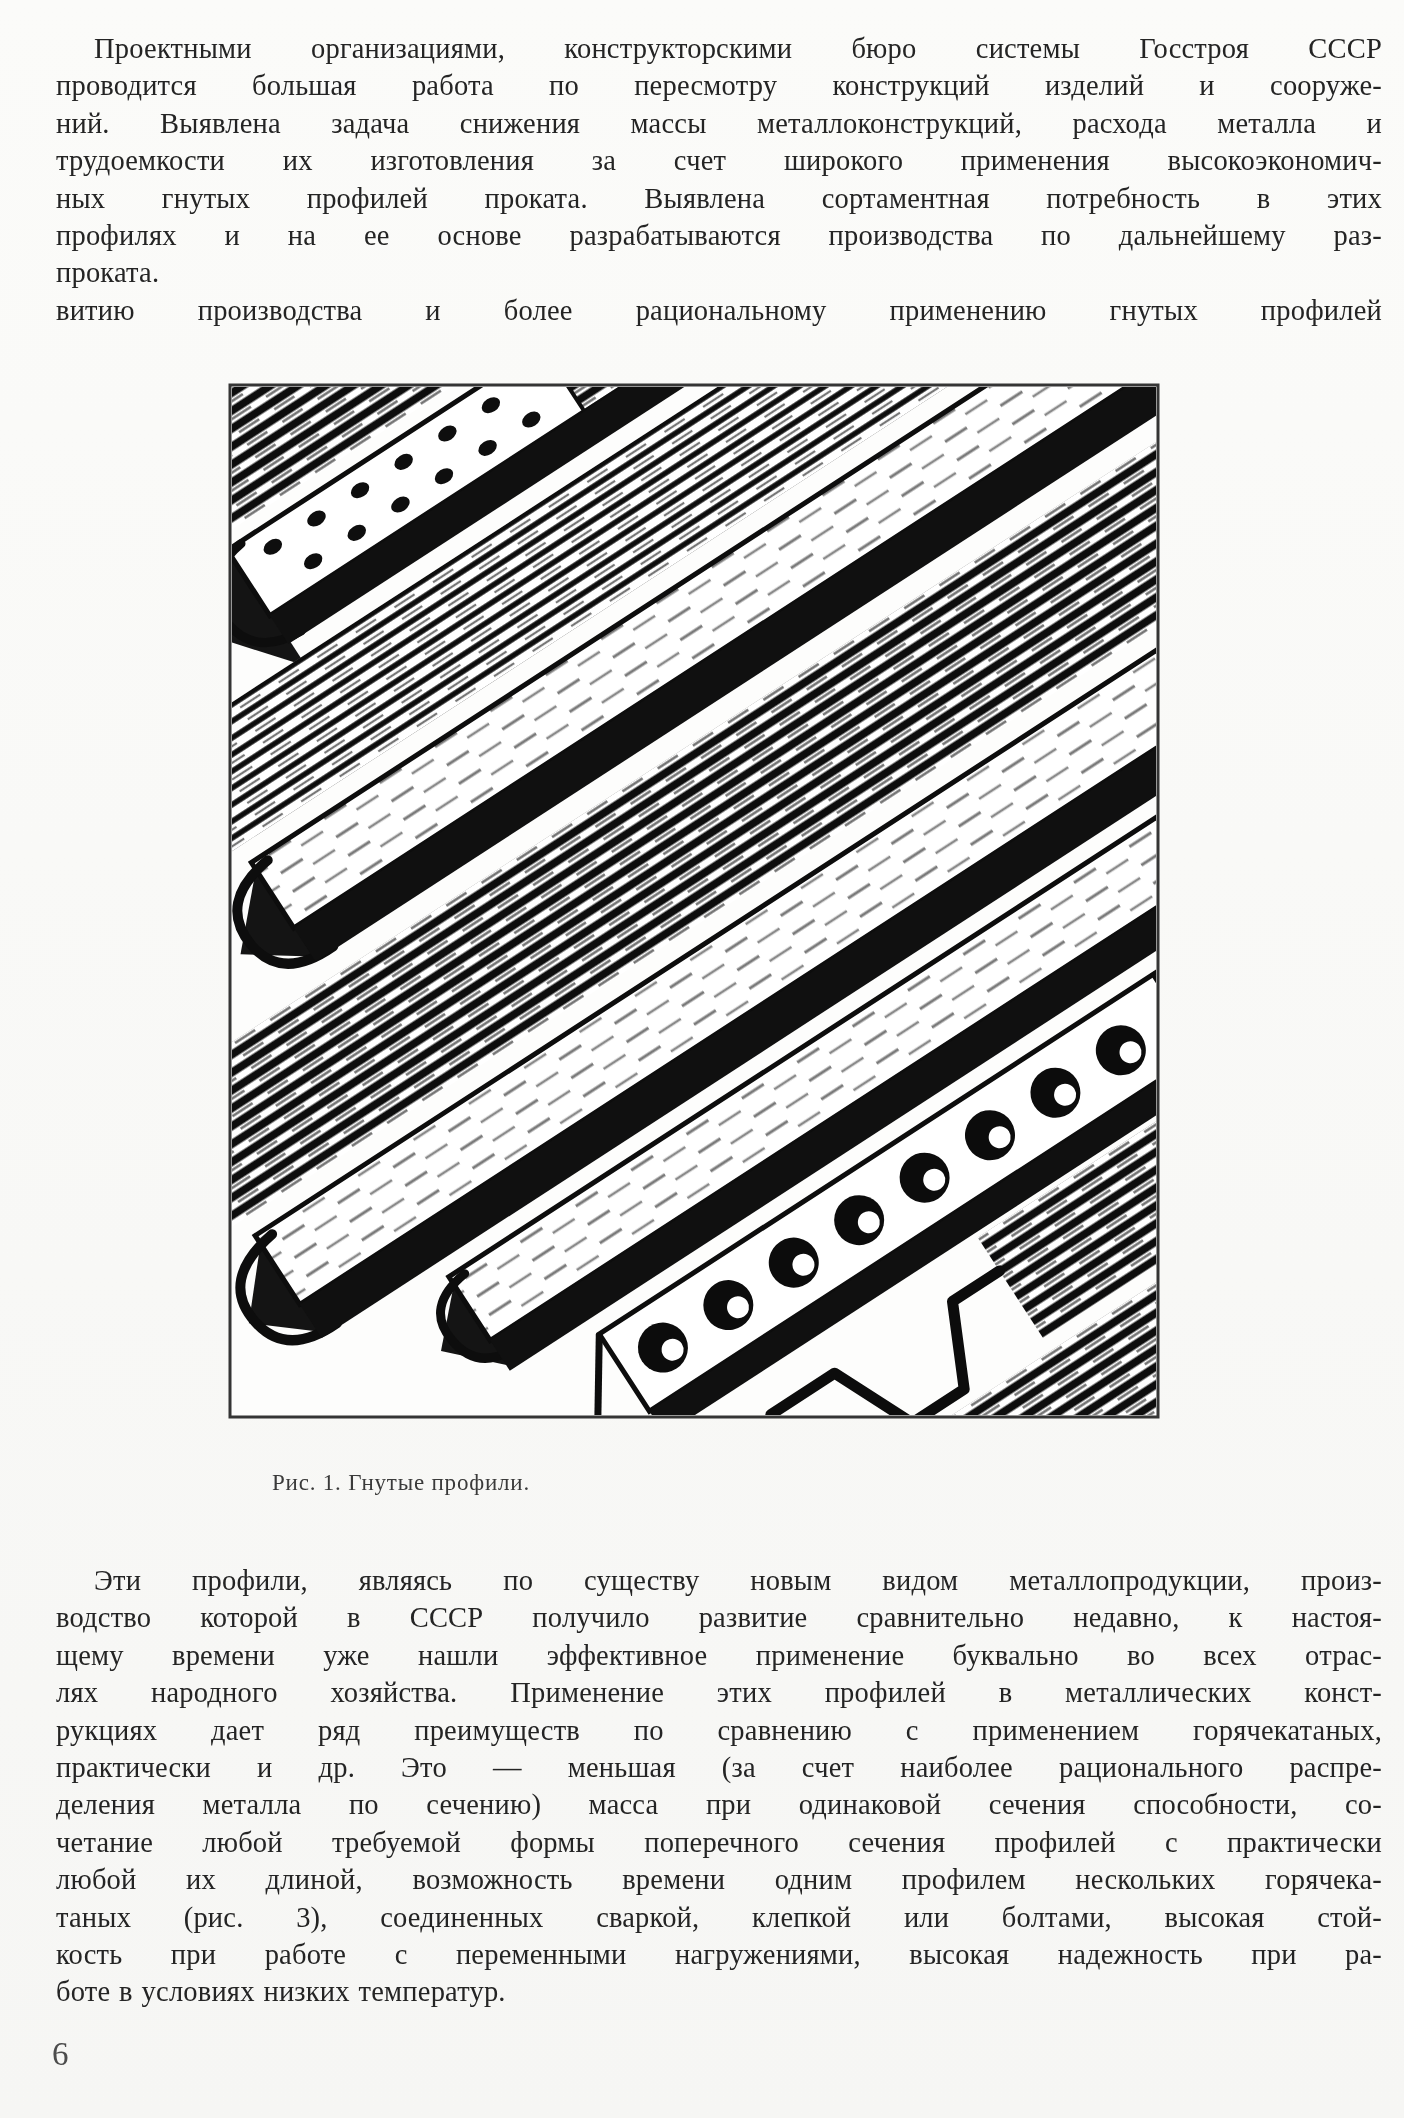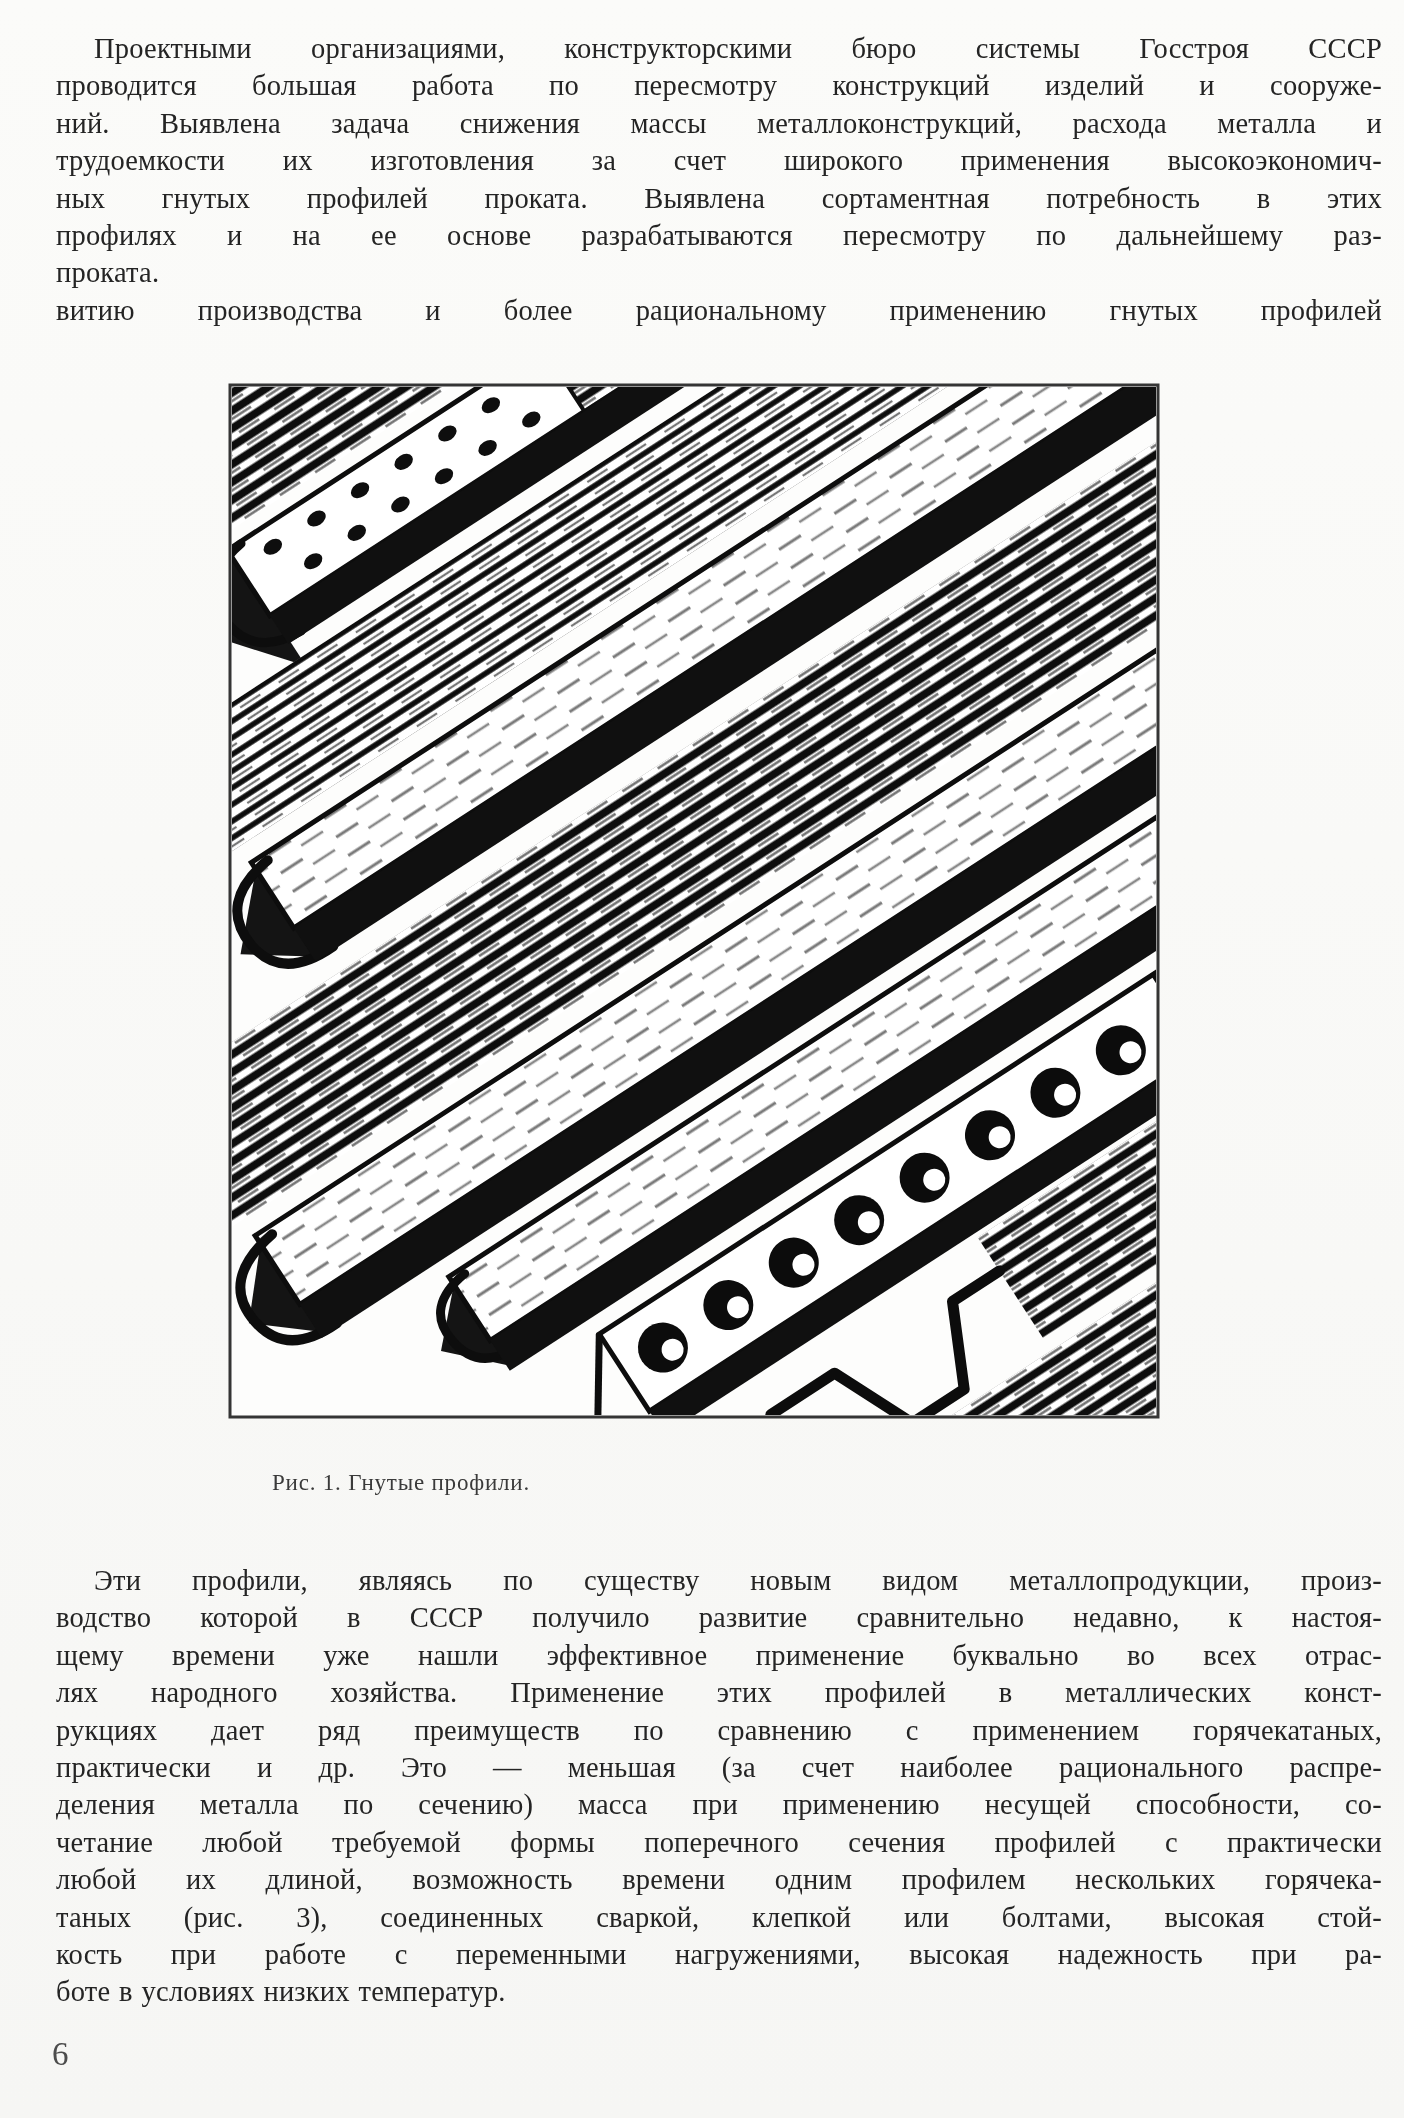--- a/index.html
+++ b/index.html
@@ -36,21 +36,21 @@
 <body>
 
 <div class="page">
 
   <div id="paragraph1" class="textblock">
     <div class="jline indent">Проектными организациями, конструкторскими бюро системы Госстроя СССР</div>
     <div class="jline">проводится большая работа по пересмотру конструкций изделий и сооруже-</div>
     <div class="jline">ний. Выявлена задача снижения массы металлоконструкций, расхода металла и</div>
     <div class="jline">трудоемкости их изготовления за счет широкого применения высокоэкономич-</div>
     <div class="jline">ных гнутых профилей проката. Выявлена сортаментная потребность в этих</div>
-    <div class="jline">профилях и на ее основе разрабатываются пересмотру по дальнейшему раз-</div>
+    <div class="jline">профилях и на ее основе разрабатываются производства по дальнейшему раз-</div>
     <div class="jline last">проката.</div>
     <div class="jline">витию производства и более рациональному применению гнутых профилей</div>
   </div>
 
   <div id="figure-box">
     <svg viewBox="0 0 932 1036" xmlns="http://www.w3.org/2000/svg">
       <defs>
 
         <pattern id="pDark" patternUnits="userSpaceOnUse" width="42" height="15">
           <rect width="42" height="15" fill="#ffffff"></rect>
@@ -172,21 +172,21 @@
 
   <div id="figure-caption">Рис. 1. Гнутые профили.</div>
 
   <div id="paragraph2" class="textblock">
     <div class="jline indent">Эти профили, являясь по существу новым видом металлопродукции, произ-</div>
     <div class="jline">водство которой в СССР получило развитие сравнительно недавно, к настоя-</div>
     <div class="jline">щему времени уже нашли эффективное применение буквально во всех отрас-</div>
     <div class="jline">лях народного хозяйства. Применение этих профилей в металлических конст-</div>
     <div class="jline">рукциях дает ряд преимуществ по сравнению с применением горячекатаных,</div>
     <div class="jline">практически и др. Это — меньшая (за счет наиболее рационального распре-</div>
-    <div class="jline">деления металла по сечению) масса при применению несущей способности, со-</div>
+    <div class="jline">деления металла по сечению) масса при одинаковой сечения способности, со-</div>
     <div class="jline">четание любой требуемой формы поперечного сечения профилей с практически</div>
     <div class="jline">любой их длиной, возможность времени одним профилем нескольких горячека-</div>
     <div class="jline">таных (рис. 3), соединенных сваркой, клепкой или болтами, высокая стой-</div>
     <div class="jline">кость при работе с переменными нагружениями, высокая надежность при ра-</div>
     <div class="jline last">боте в условиях низких температур.</div>
   </div>
 
   <div id="page-number">6</div>
 
 </div>

